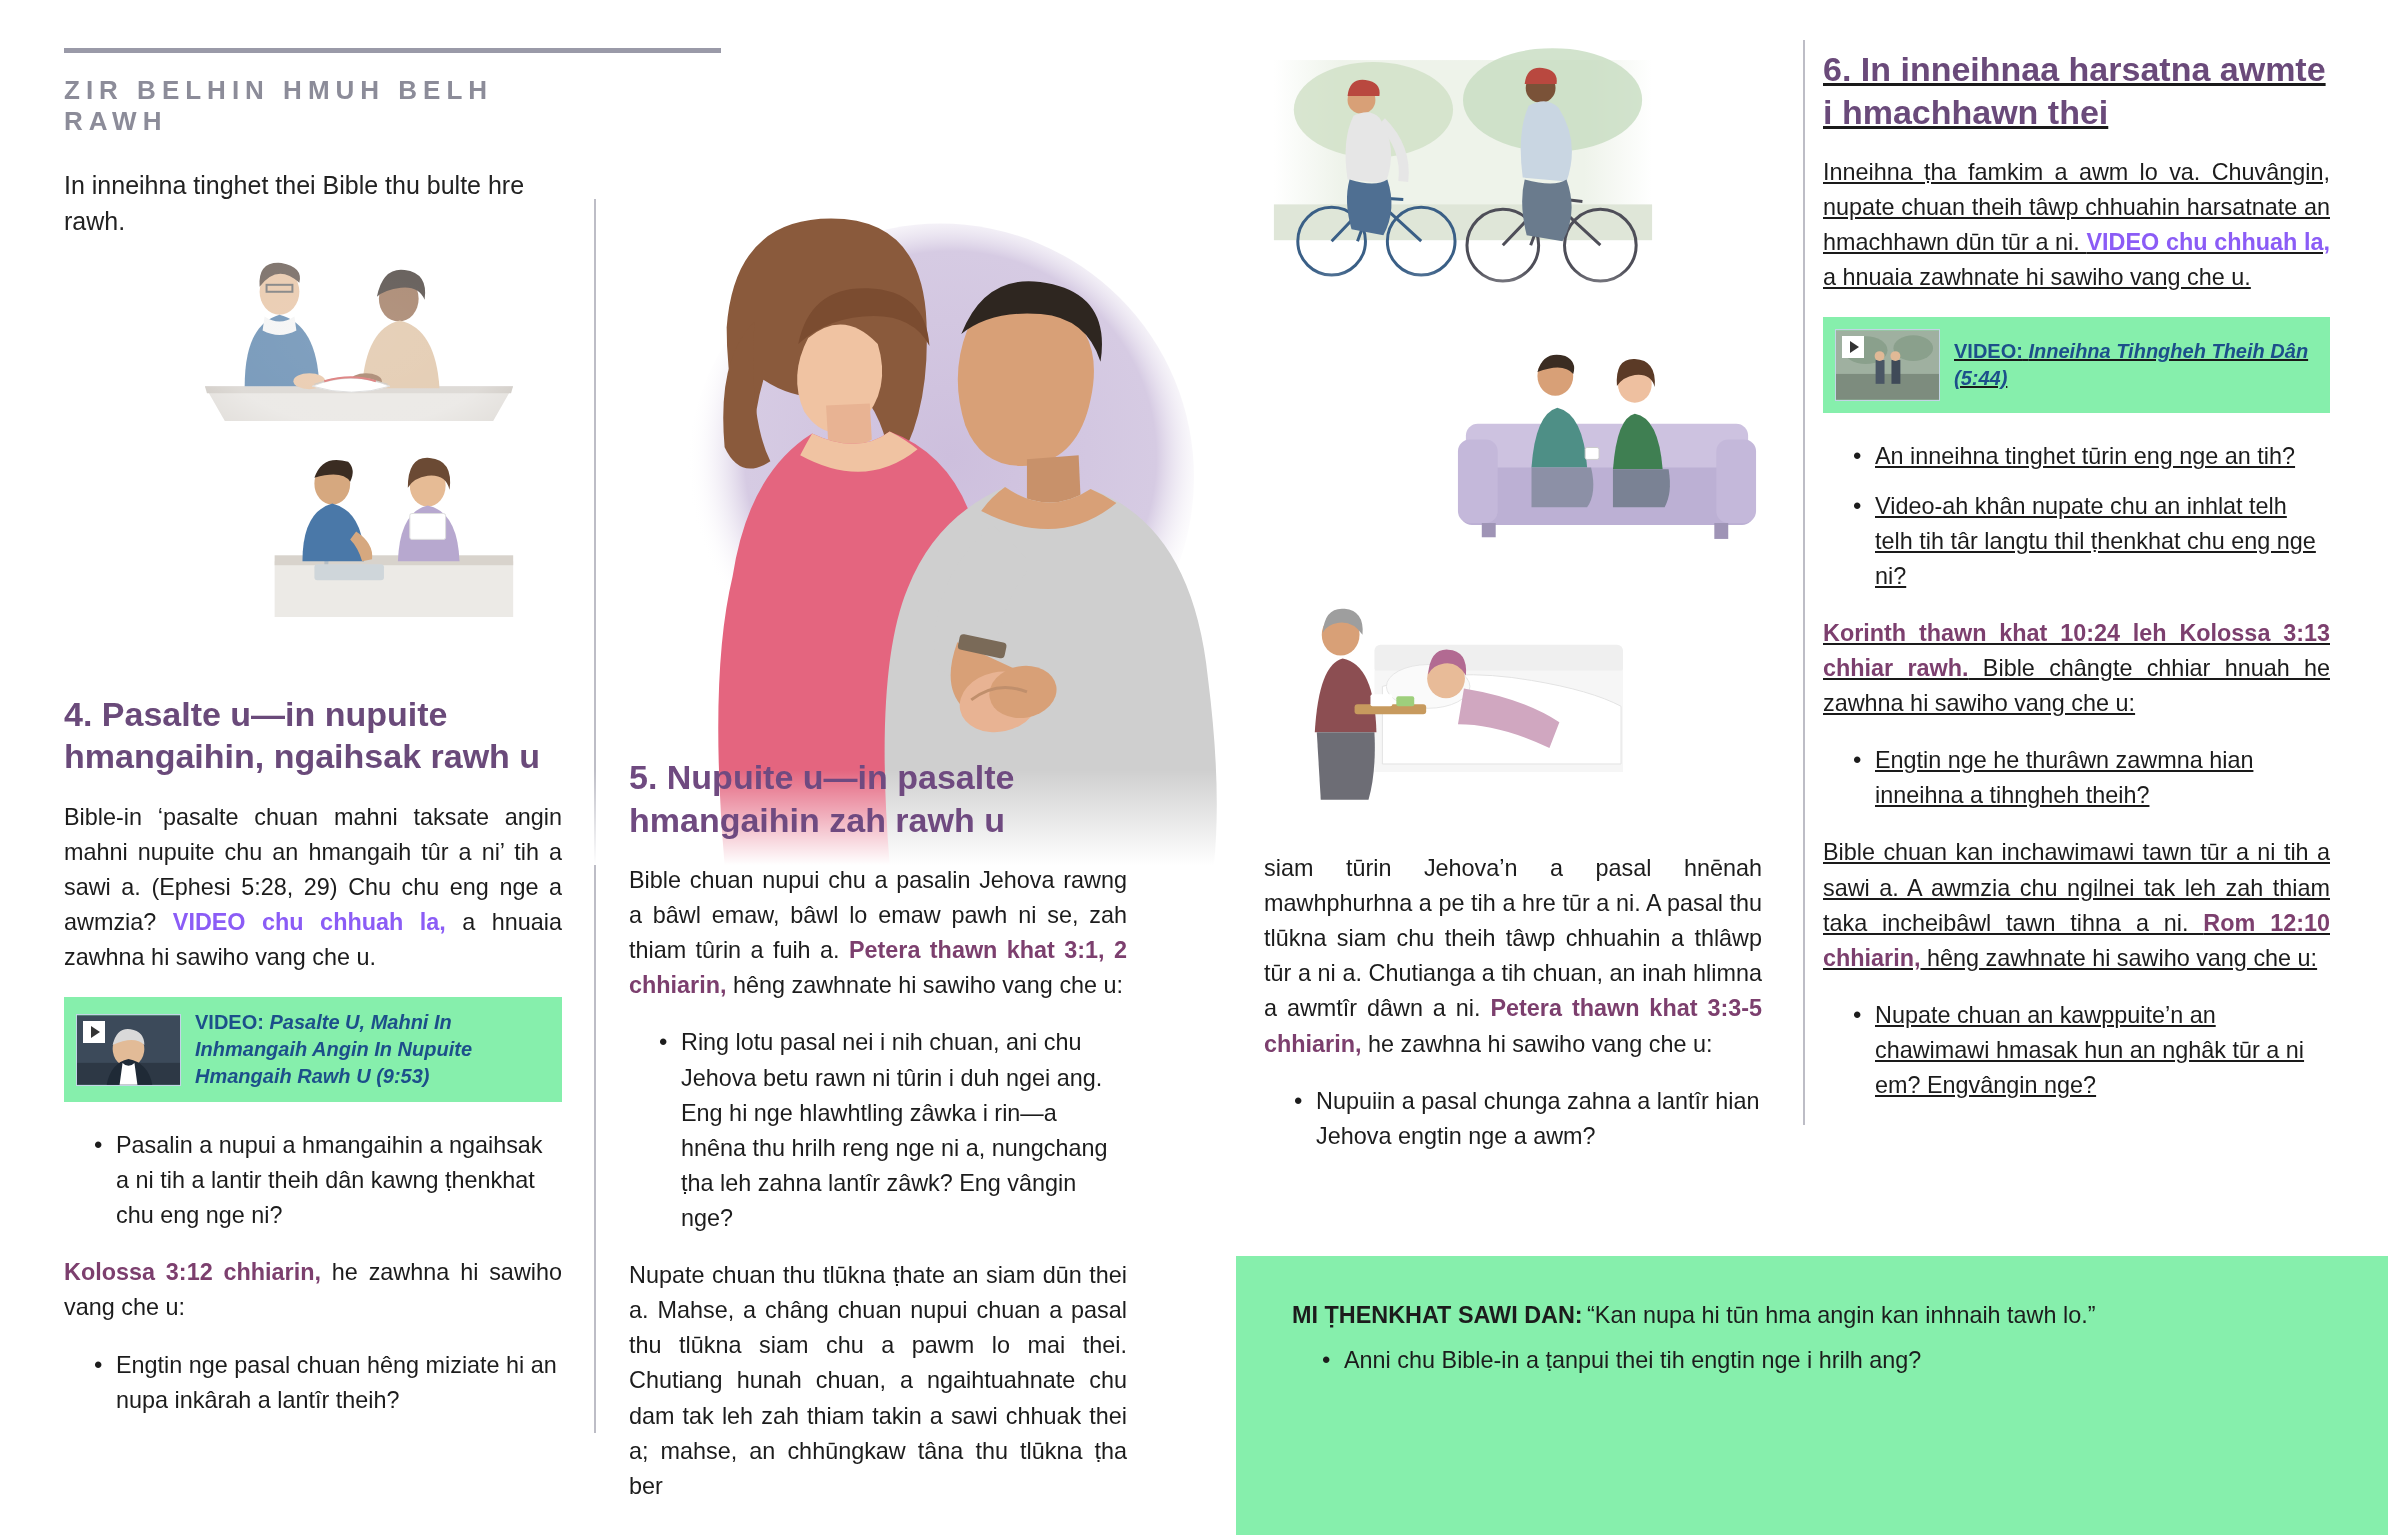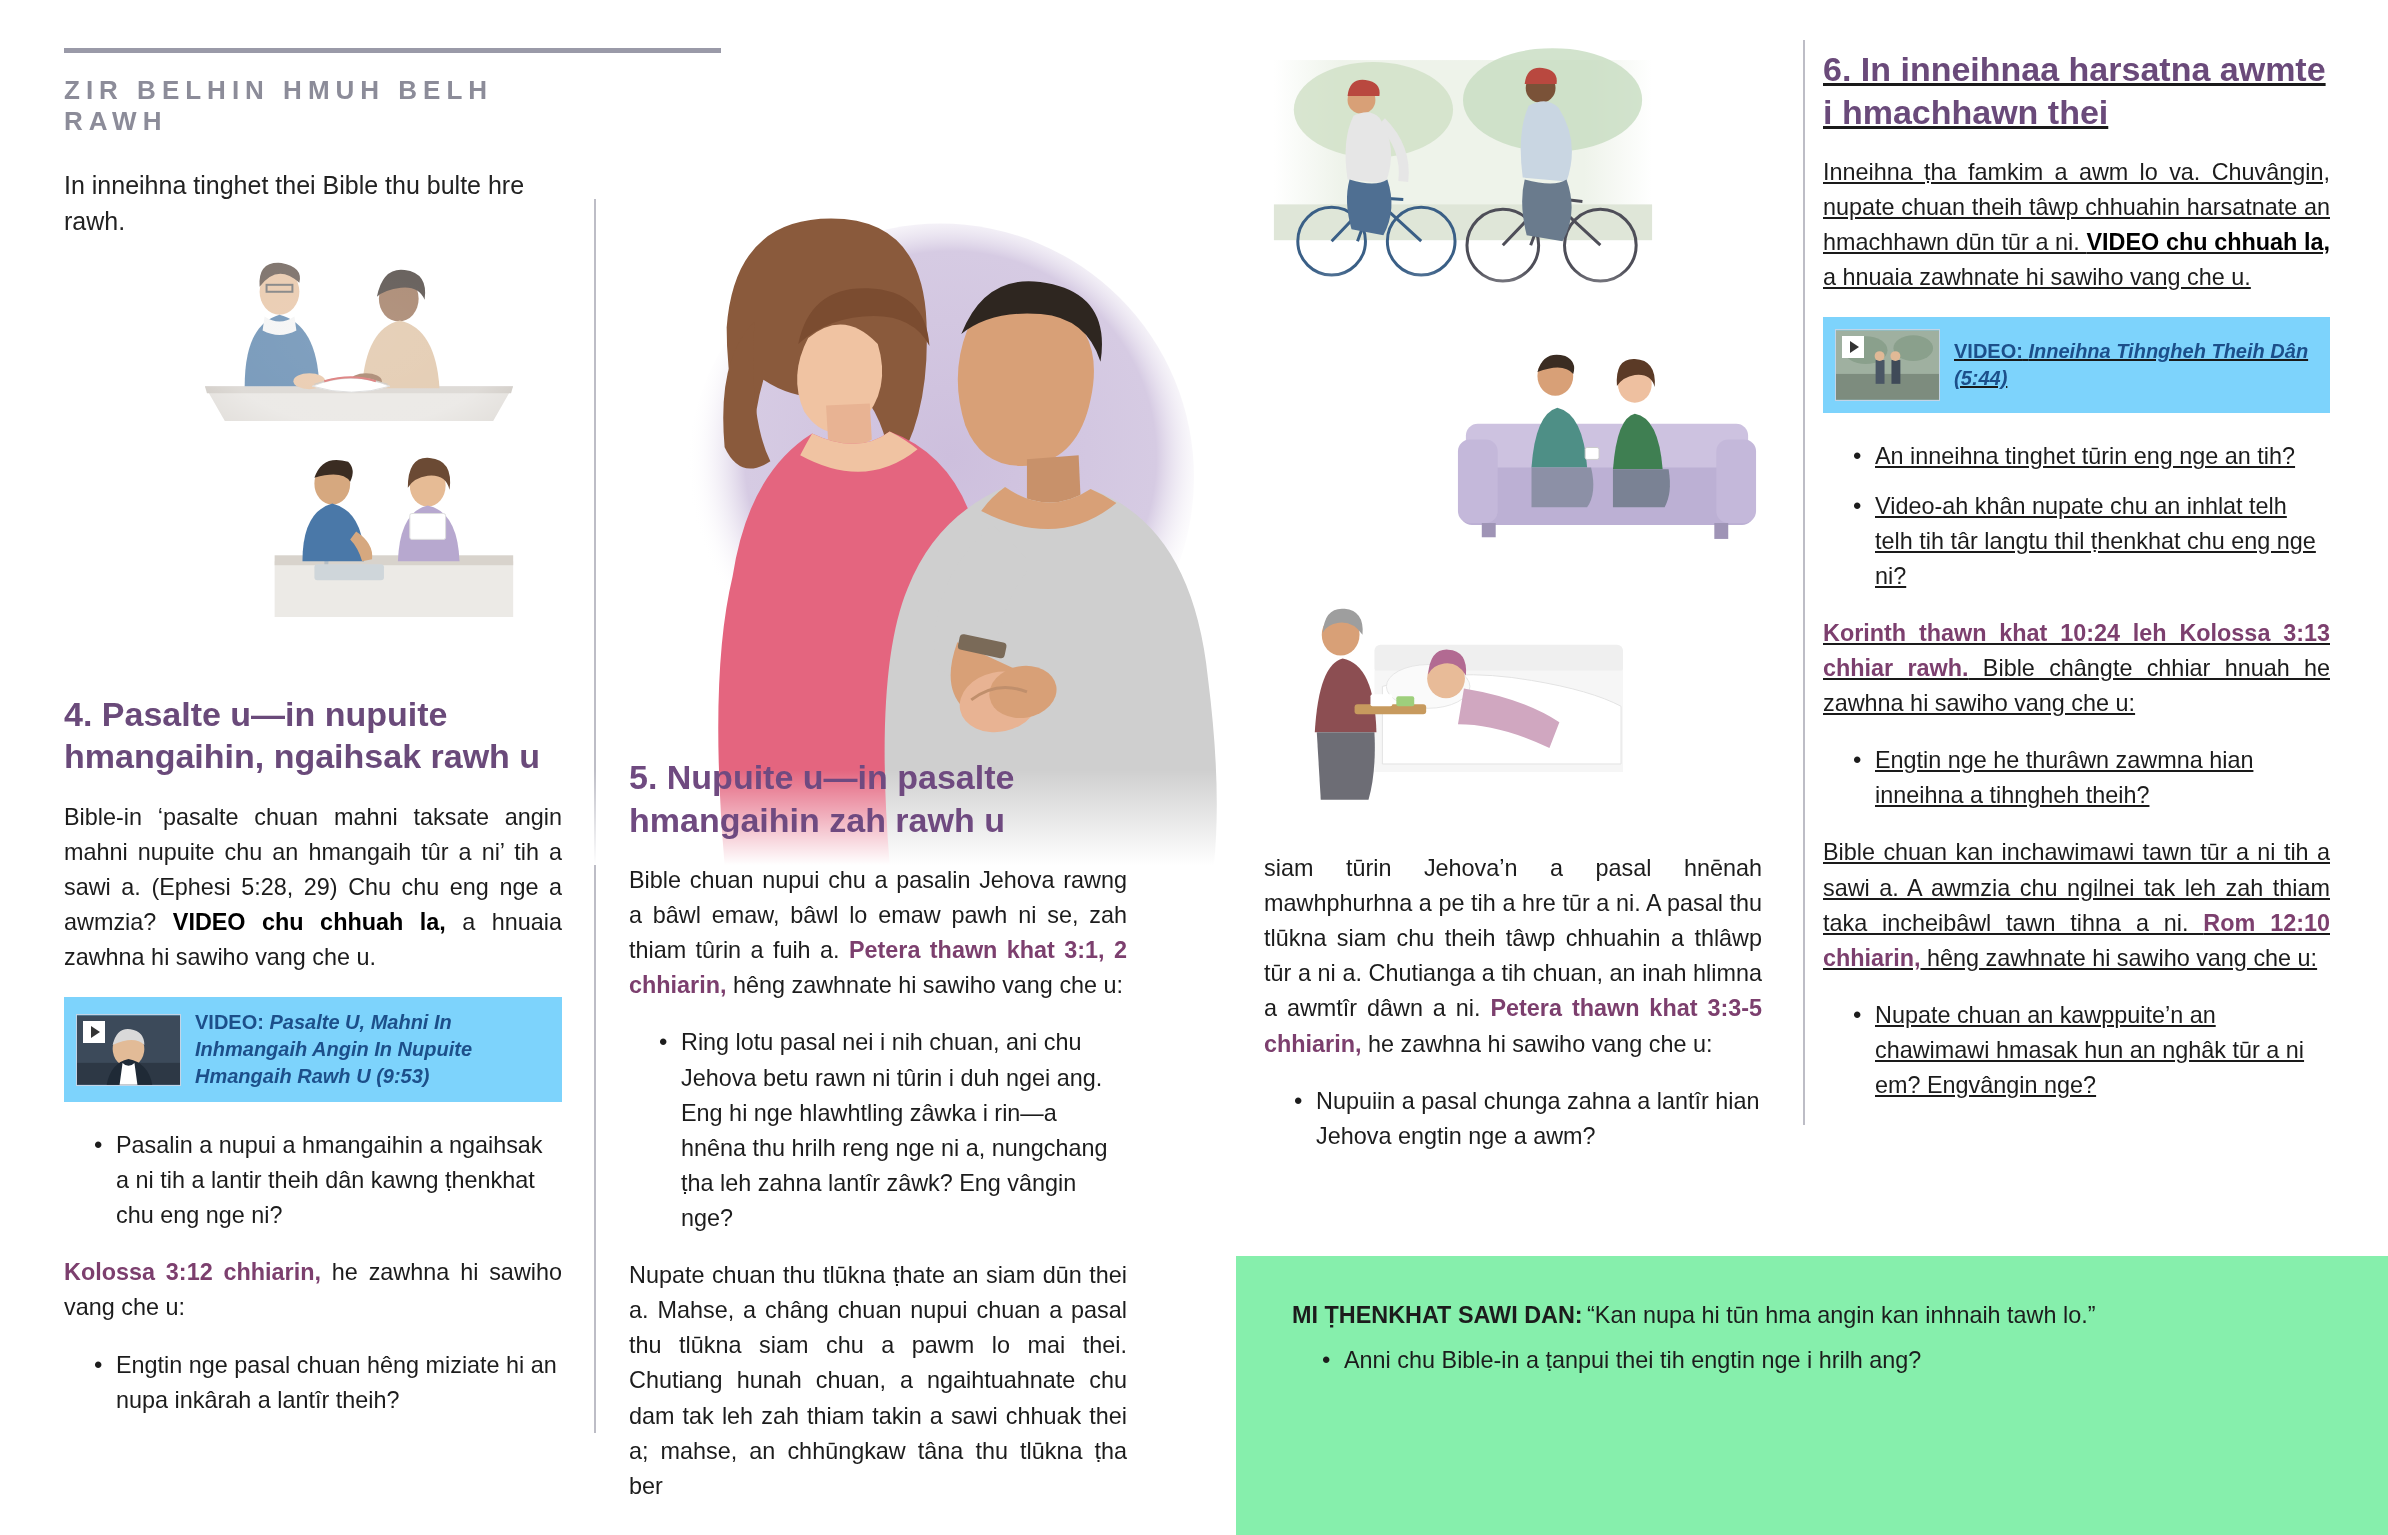--- a/index.html
+++ b/index.html
@@ -53,21 +53,21 @@
     line-height: 1.5;
     margin: 0 0 22px 0;
     color: #1c1c1c;
     text-align: justify;
   }
   .cite {
     color: #7c3f6e;
     font-weight: bold;
   }
   .cite-link {
-    color: #000000;
+    color: #8b5cf6;
     font-weight: bold;
   }
   ul.bullets {
     margin: 0 0 22px 0;
     padding-left: 30px;
     list-style: none;
   }
   ul.bullets li {
     font-size: 23.4px;
     line-height: 1.5;
@@ -80,21 +80,21 @@
     content: "\2022";
     position: absolute;
     left: 0;
     top: -1px;
     font-size: 24px;
     color: #1c1c1c;
   }
 
   
   .video-box {
-    background: #7dd3fc;
+    background: #86efac;
     display: flex;
     align-items: center;
     gap: 14px;
     padding: 12px;
     margin-bottom: 26px;
   }
   .video-thumb {
     width: 103px;
     height: 70px;
     flex: 0 0 auto;

